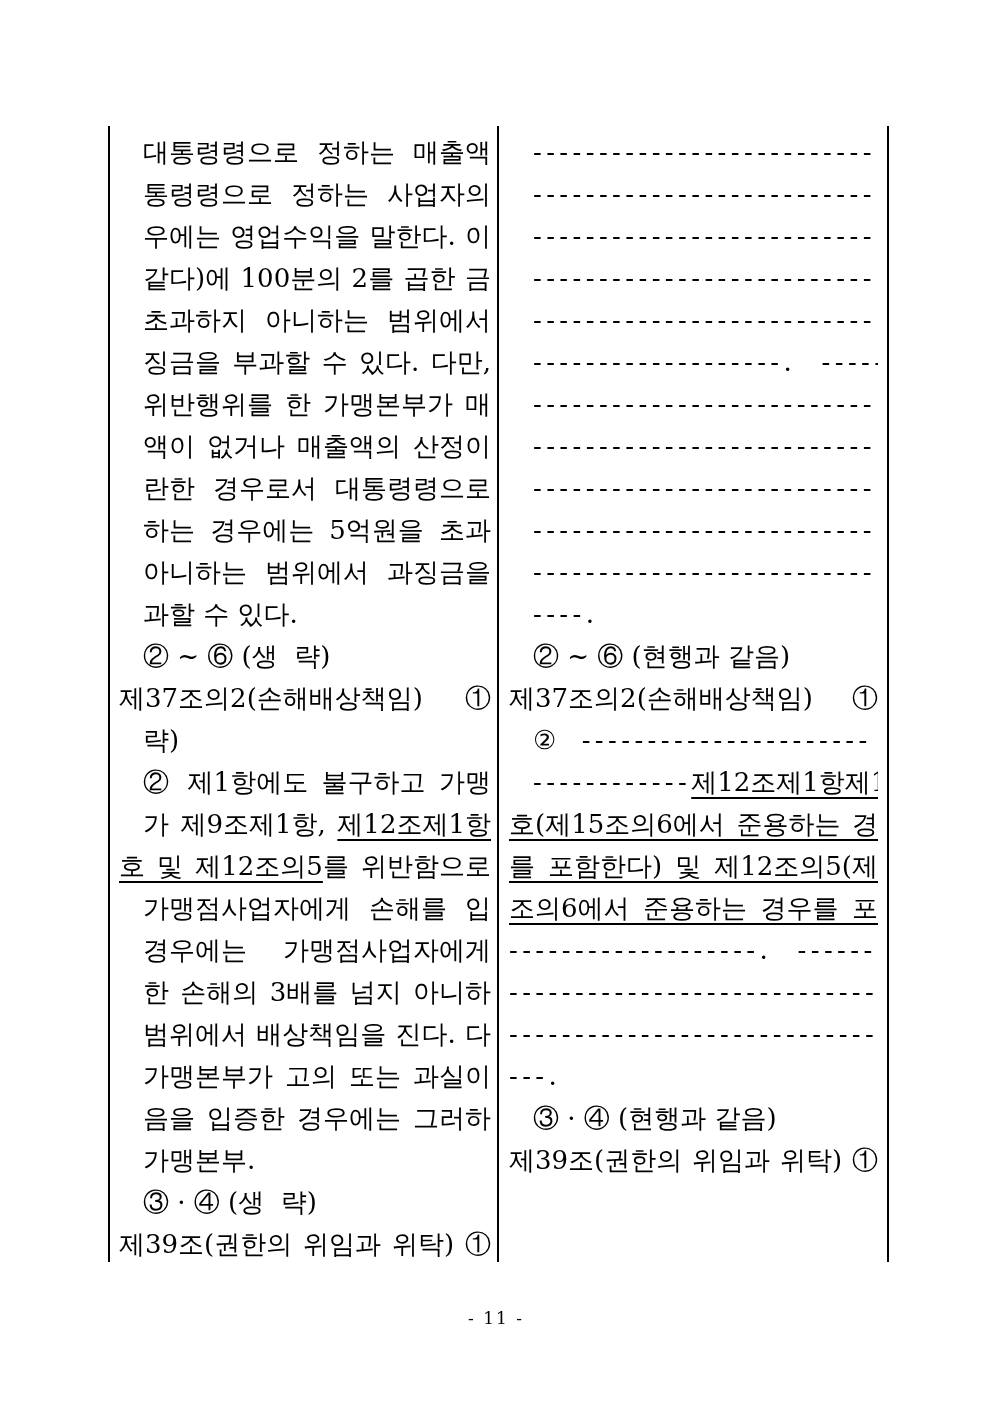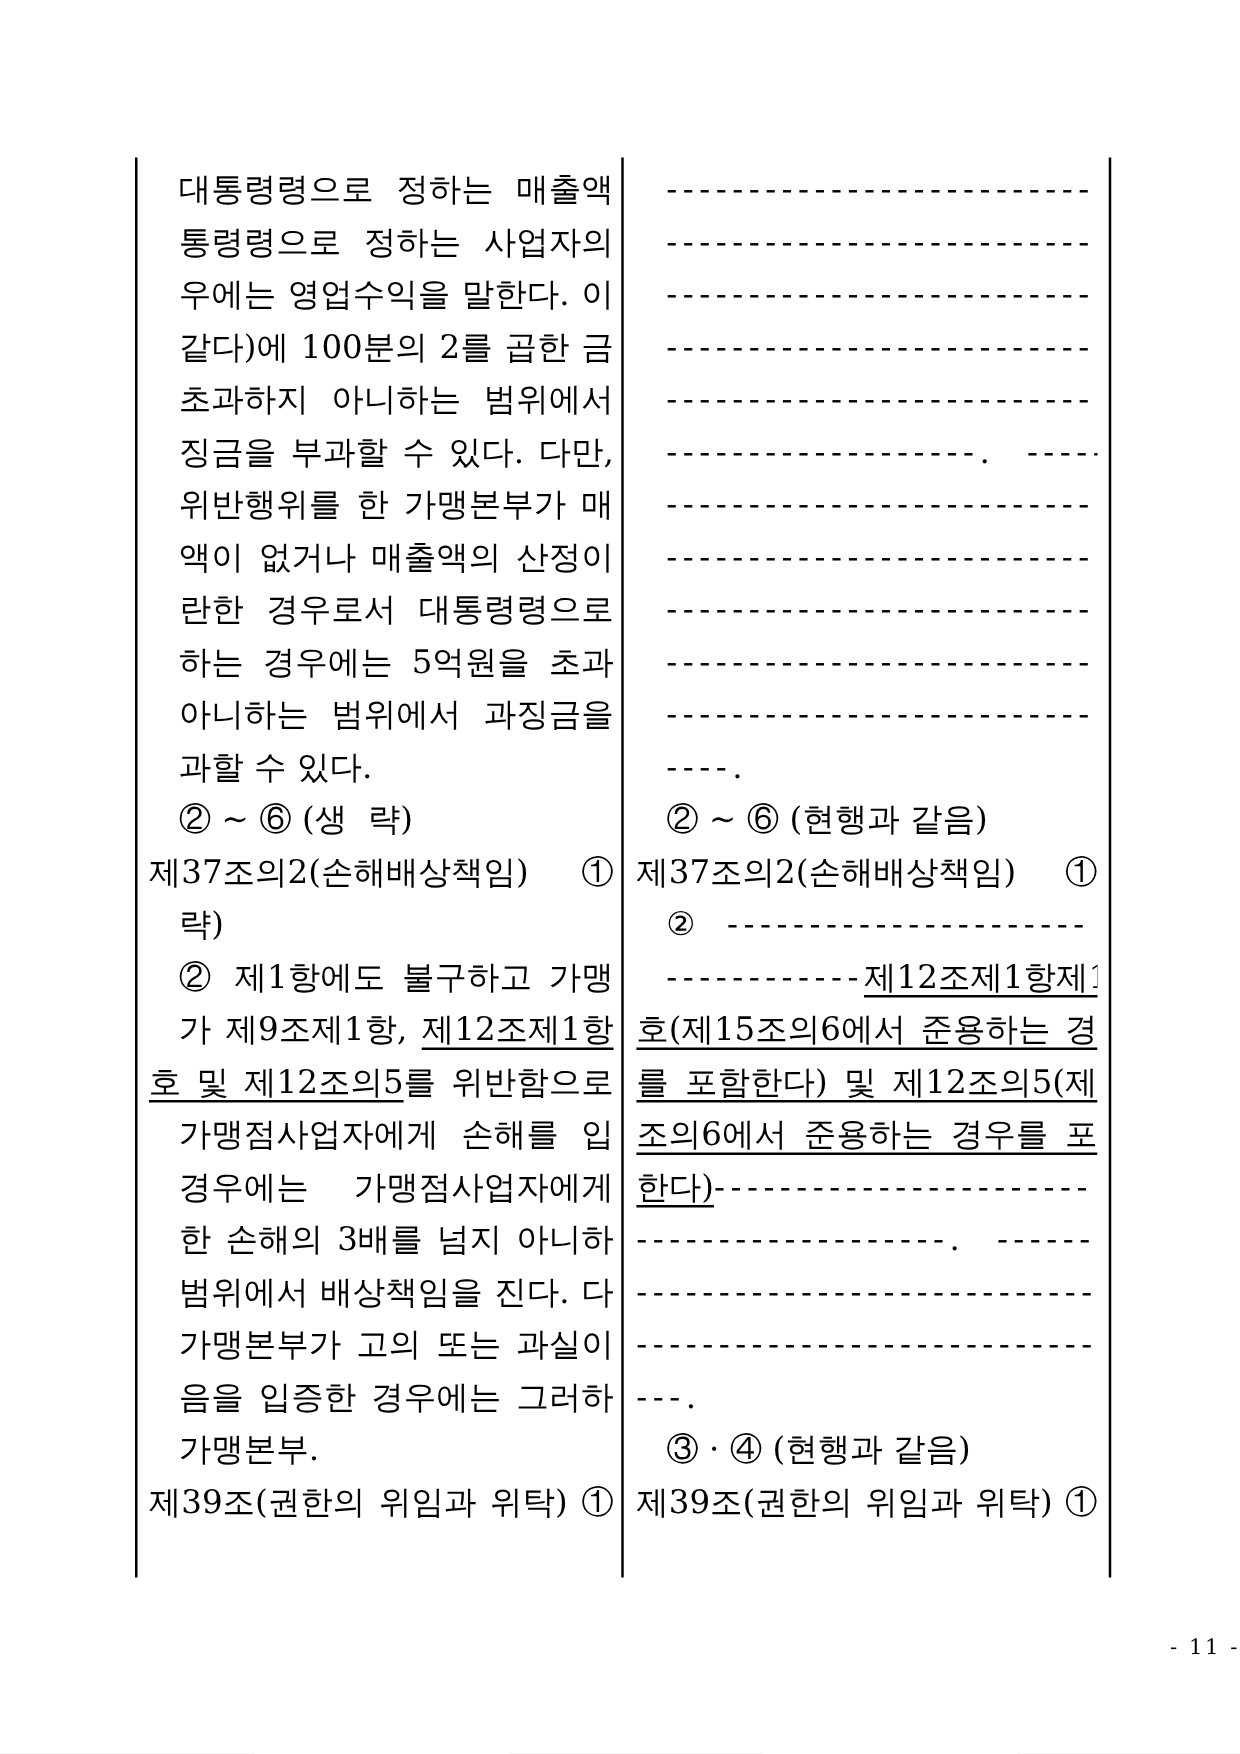--- a/index.html
+++ b/index.html
@@ -20,21 +20,21 @@
   .col.right{left:509px;width:369px;}
   .line{height:42px;line-height:42px;font-size:26px;overflow:hidden;}
   .ind{padding-left:24px;}
   .just{text-align:justify;text-align-last:justify;}
   .pre{white-space:pre;}
   .between{display:flex;justify-content:space-between;}
   .ul{text-decoration:underline;text-underline-offset:6px;text-decoration-thickness:1.5px;}
   .dash{letter-spacing:4.4px;white-space:pre;}
   .page-number{
     position:absolute;left:0;top:1308px;width:100%;
-    text-align:right;font-size:17px;letter-spacing:2px;
+    text-align:center;font-size:17px;letter-spacing:2px;
   }
 </style>
 </head>
 <body>
 
 <div class="page">
   <div class="vline l"></div>
   <div class="vline m"></div>
   <div class="vline r"></div>
 
@@ -57,20 +57,21 @@
       <div class="line ind just"><span>② 제1항에도 불구하고 가맹본부</span></div>
       <div class="line ind just"><span>가 제9조제1항, </span><span class="ul">제12조제1항제1</span></div>
       <div class="line just"><span class="ul">호 및 제12조의5</span><span>를 위반함으로써</span></div>
       <div class="line ind just"><span>가맹점사업자에게 손해를 입힌</span></div>
       <div class="line ind just"><span>경우에는 가맹점사업자에게 발생</span></div>
       <div class="line ind just"><span>한 손해의 3배를 넘지 아니하는</span></div>
       <div class="line ind just"><span>범위에서 배상책임을 진다. 다만,</span></div>
       <div class="line ind just"><span>가맹본부가 고의 또는 과실이 없</span></div>
       <div class="line ind just"><span>음을 입증한 경우에는 그러하지</span></div>
       <div class="line ind pre"><span>가맹본부.</span></div>
+      <div class="line ind pre"><span>③ · ④ (생  략)</span></div>
       <div class="line just"><span>제39조(권한의 위임과 위탁) ① (생</span></div>
     </div>
   <div class="col right" id="col-right">
       <div class="line ind pre"><span class="dash">--------------------------</span></div>
       <div class="line ind pre"><span class="dash">--------------------------</span></div>
       <div class="line ind pre"><span class="dash">--------------------------</span></div>
       <div class="line ind pre"><span class="dash">--------------------------</span></div>
       <div class="line ind pre"><span class="dash">--------------------------</span></div>
       <div class="line ind pre"><span class="dash">-------------------.  -----</span></div>
       <div class="line ind pre"><span class="dash">--------------------------</span></div>
@@ -79,21 +80,20 @@
       <div class="line ind pre"><span class="dash">--------------------------</span></div>
       <div class="line ind pre"><span class="dash">--------------------------</span></div>
       <div class="line ind pre"><span class="dash">----.</span></div>
       <div class="line ind pre"><span>② ~ ⑥ (현행과 같음)</span></div>
       <div class="line just"><span>제37조의2(손해배상책임) ① (현행</span></div>
       <div class="line ind pre"><span>②</span><span class="dash">  ----------------------</span></div>
       <div class="line ind pre between"><span class="dash">------------</span><span class="ul">제12조제1항제1</span></div>
       <div class="line just"><span class="ul">호(제15조의6에서 준용하는 경우</span></div>
       <div class="line just"><span class="ul">를 포함한다) 및 제12조의5(제15</span></div>
       <div class="line just"><span class="ul">조의6에서 준용하는 경우를 포함</span></div>
-      <div class="line pre"><span class="ul">한다)</span><span class="dash">-----------------------</span></div>
       <div class="line pre"><span class="dash">-------------------.  ------</span></div>
       <div class="line pre"><span class="dash">----------------------------</span></div>
       <div class="line pre"><span class="dash">----------------------------</span></div>
       <div class="line pre"><span class="dash">---.</span></div>
       <div class="line ind pre"><span>③ · ④ (현행과 같음)</span></div>
       <div class="line just"><span>제39조(권한의 위임과 위탁) ① (현</span></div>
     </div>
 
   <div class="page-number">- 11 -</div>
 </div>

